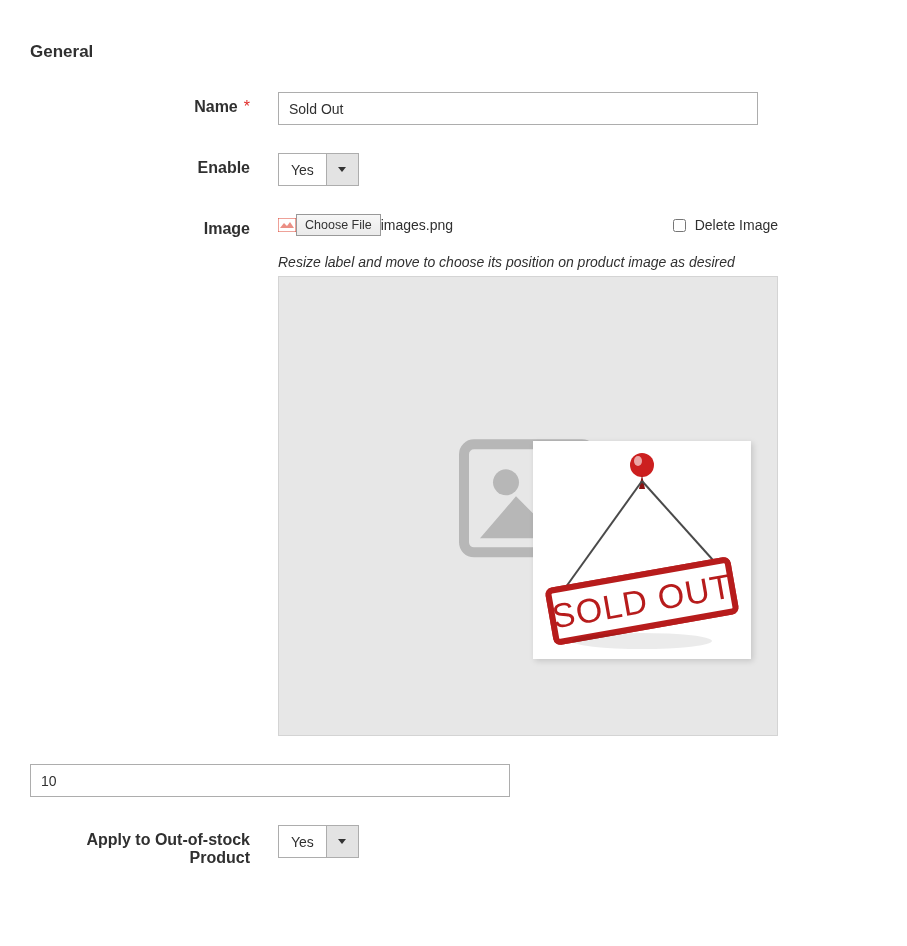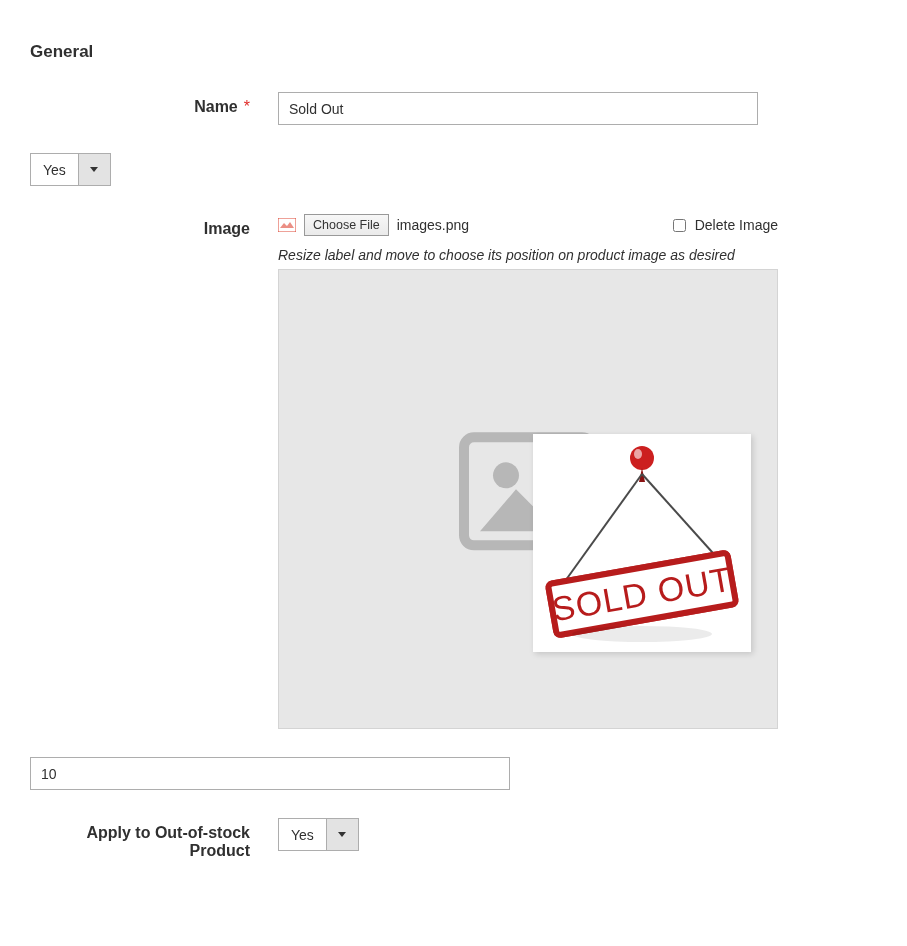--- a/index.html
+++ b/index.html
@@ -16,21 +16,21 @@
     font-size: 17px;
     font-weight: 600;
     color: #303030;
     margin: 12px 0 30px 0;
   }
   .form-row {
     display: flex;
     align-items: flex-start;
     margin-bottom: 28px;
   }
-  .form-row.tight { margin-bottom: 9px; justify-content: flex-end; }
+  .form-row.tight { margin-bottom: 16px; justify-content: flex-end; }
   .label-col {
     width: 248px;
     min-width: 248px;
     text-align: right;
     padding-right: 28px;
     padding-top: 6px;
     font-weight: 600;
     font-size: 16px;
     color: #303030;
   }
@@ -77,21 +77,20 @@
   }
   .select-btn .tri {
     width: 0; height: 0;
     border-left: 4px solid transparent;
     border-right: 4px solid transparent;
     border-top: 5px solid #333;
   }
   .image-line {
     display: flex;
     align-items: center;
-    gap: 8px;
     flex-wrap: wrap;
     width: 500px;
   }
   .thumb-icon {
     width: 18px; height: 14px;
     display: inline-block;
   }
   .choose-file-btn {
     border: 1px solid #999;
     background: linear-gradient(#f7f7f7,#eaeaea);
@@ -152,20 +151,21 @@
 <div class="form-row">
   <div class="label-col">
     <span>Name</span><span class="req">*</span>
   </div>
   <div class="field-col">
     <input class="text-input" type="text" value="Sold Out" style="">
   </div>
 </div>
 
 <div class="form-row">
+  <div class="label-col">Enable</div>
   <div class="field-col">
     <div class="select-wrap">
       <div class="select-value">Yes</div>
       <div class="select-btn">
           <div class="tri"></div>
         </div>
     </div>
   </div>
 </div>
 

